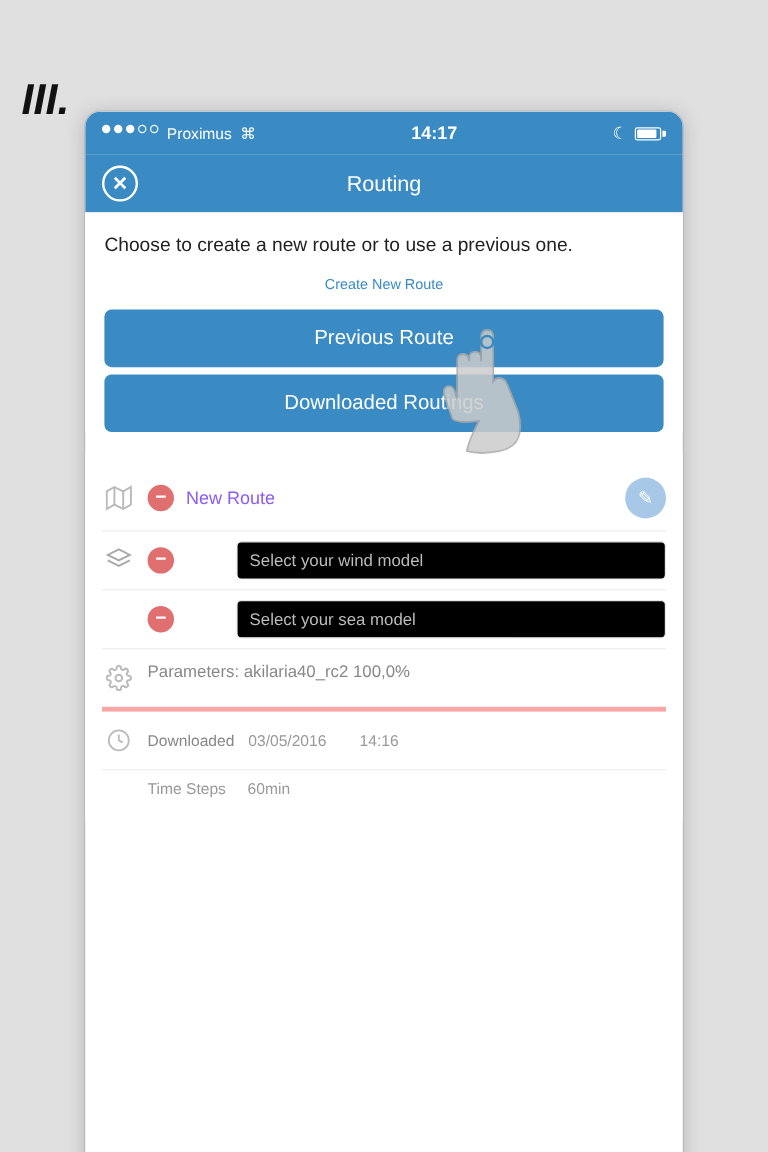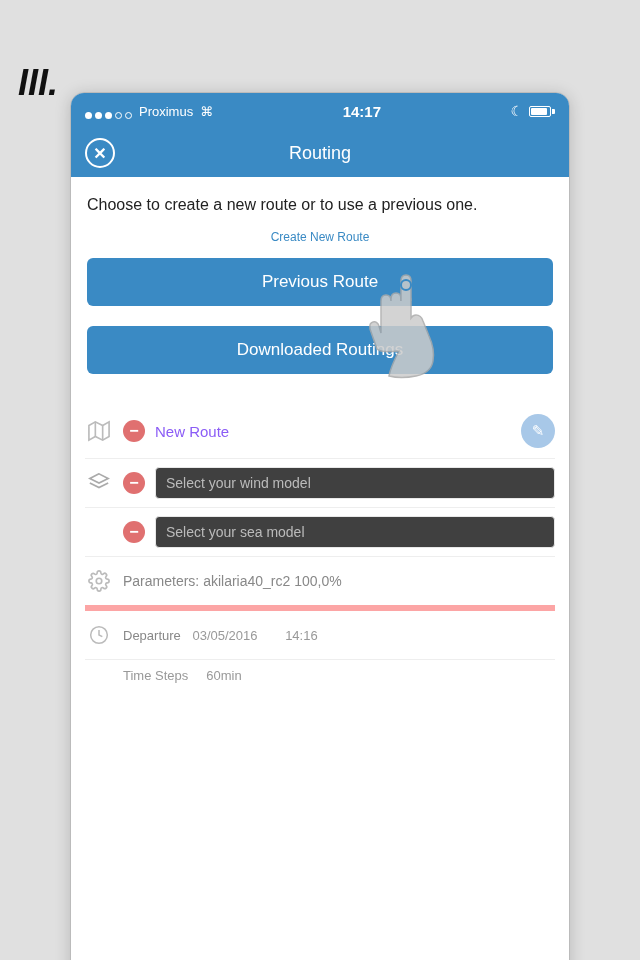--- a/index.html
+++ b/index.html
@@ -51,21 +51,21 @@
       display: flex;
       align-items: center;
       justify-content: space-between;
       padding: 0 14px;
       height: 36px;
       font-size: 13px;
     }
 
     .status-left {
       display: flex;
-      align-items: flex-end;
+      align-items: flex-start;
       gap: 3px;
     }
 
     .status-dots {
       display: flex; gap: 3px; align-items: center;
     }
     .dot { width: 7px; height: 7px; border-radius: 50%; background: #fff; }
     .dot.empty { background: transparent; border: 1.5px solid #fff; }
 
     .status-center { font-size: 15px; font-weight: 600; }
@@ -145,21 +145,21 @@
       display: block;
       width: 100%;
       background: #3a8ac4;
       color: #fff;
       border: none;
       border-radius: 6px;
       padding: 14px 0;
       font-size: 17px;
       text-align: center;
       cursor: pointer;
-      margin-bottom: 20px;
+      margin-bottom: 6px;
     }
 
     
     .routing-params-section {
       background: #f5f8fb;
       margin-top: 18px;
     }
 
     .routing-params-header {
       background: #b8d4ea;
@@ -230,31 +230,31 @@
     .layers-icon {
       width: 28px; height: 28px;
       flex-shrink: 0;
       display: flex; align-items: center; justify-content: center;
     }
 
     .model-select {
       flex: 1;
       font-size: 14px;
       color: #bbb;
-      background: #404040;
+      background: #000000;
       border: 1px solid #e8e8e8;
       border-radius: 4px;
       padding: 7px 10px;
+      margin-left: 42px;
     }
 
     .parameters-row {
       display: flex;
-      align-items: center;
       padding: 10px 0;
-      border-bottom: 6px solid #fca5a5;
+      border-bottom: 4px solid #fca5a5;
       gap: 10px;
     }
 
     .gear-icon {
       width: 28px; height: 28px;
       flex-shrink: 0;
       display: flex; align-items: center; justify-content: center;
       color: #aaa;
       font-size: 20px;
     }
@@ -409,21 +409,21 @@
         </div>
 
         <div class="departure-row">
           <div class="clock-icon">
             <svg width="20" height="20" viewBox="0 0 24 24" fill="none" stroke="#bbb" stroke-width="1.8">
               <circle cx="12" cy="12" r="10"></circle>
               <polyline points="12 6 12 12 16 14"></polyline>
             </svg>
           </div>
           <div class="departure-info">
-            <span class="dep-label">Departure</span>
+            <span class="dep-label">Downloaded</span>
             <span class="dep-date">03/05/2016</span>
             <span class="dep-time">14:16</span>
           </div>
         </div>
 
         <div class="timesteps-row">
           <span class="timesteps-text">
             <span>Time Steps</span>
             &nbsp;&nbsp;&nbsp;
             <span>60min</span>

